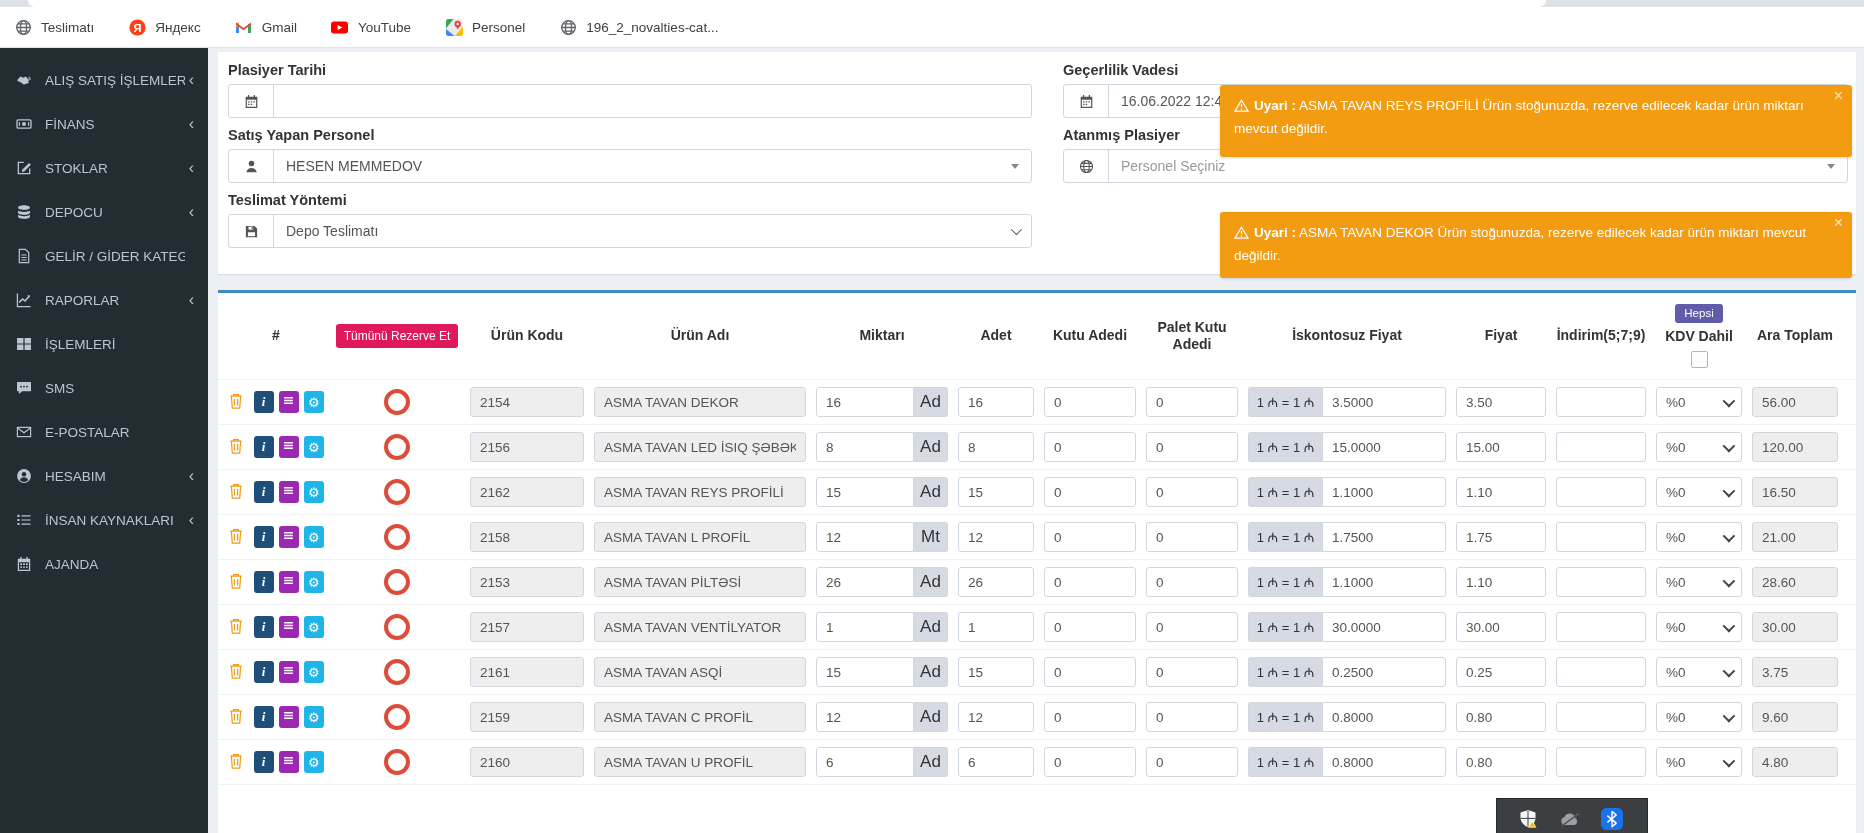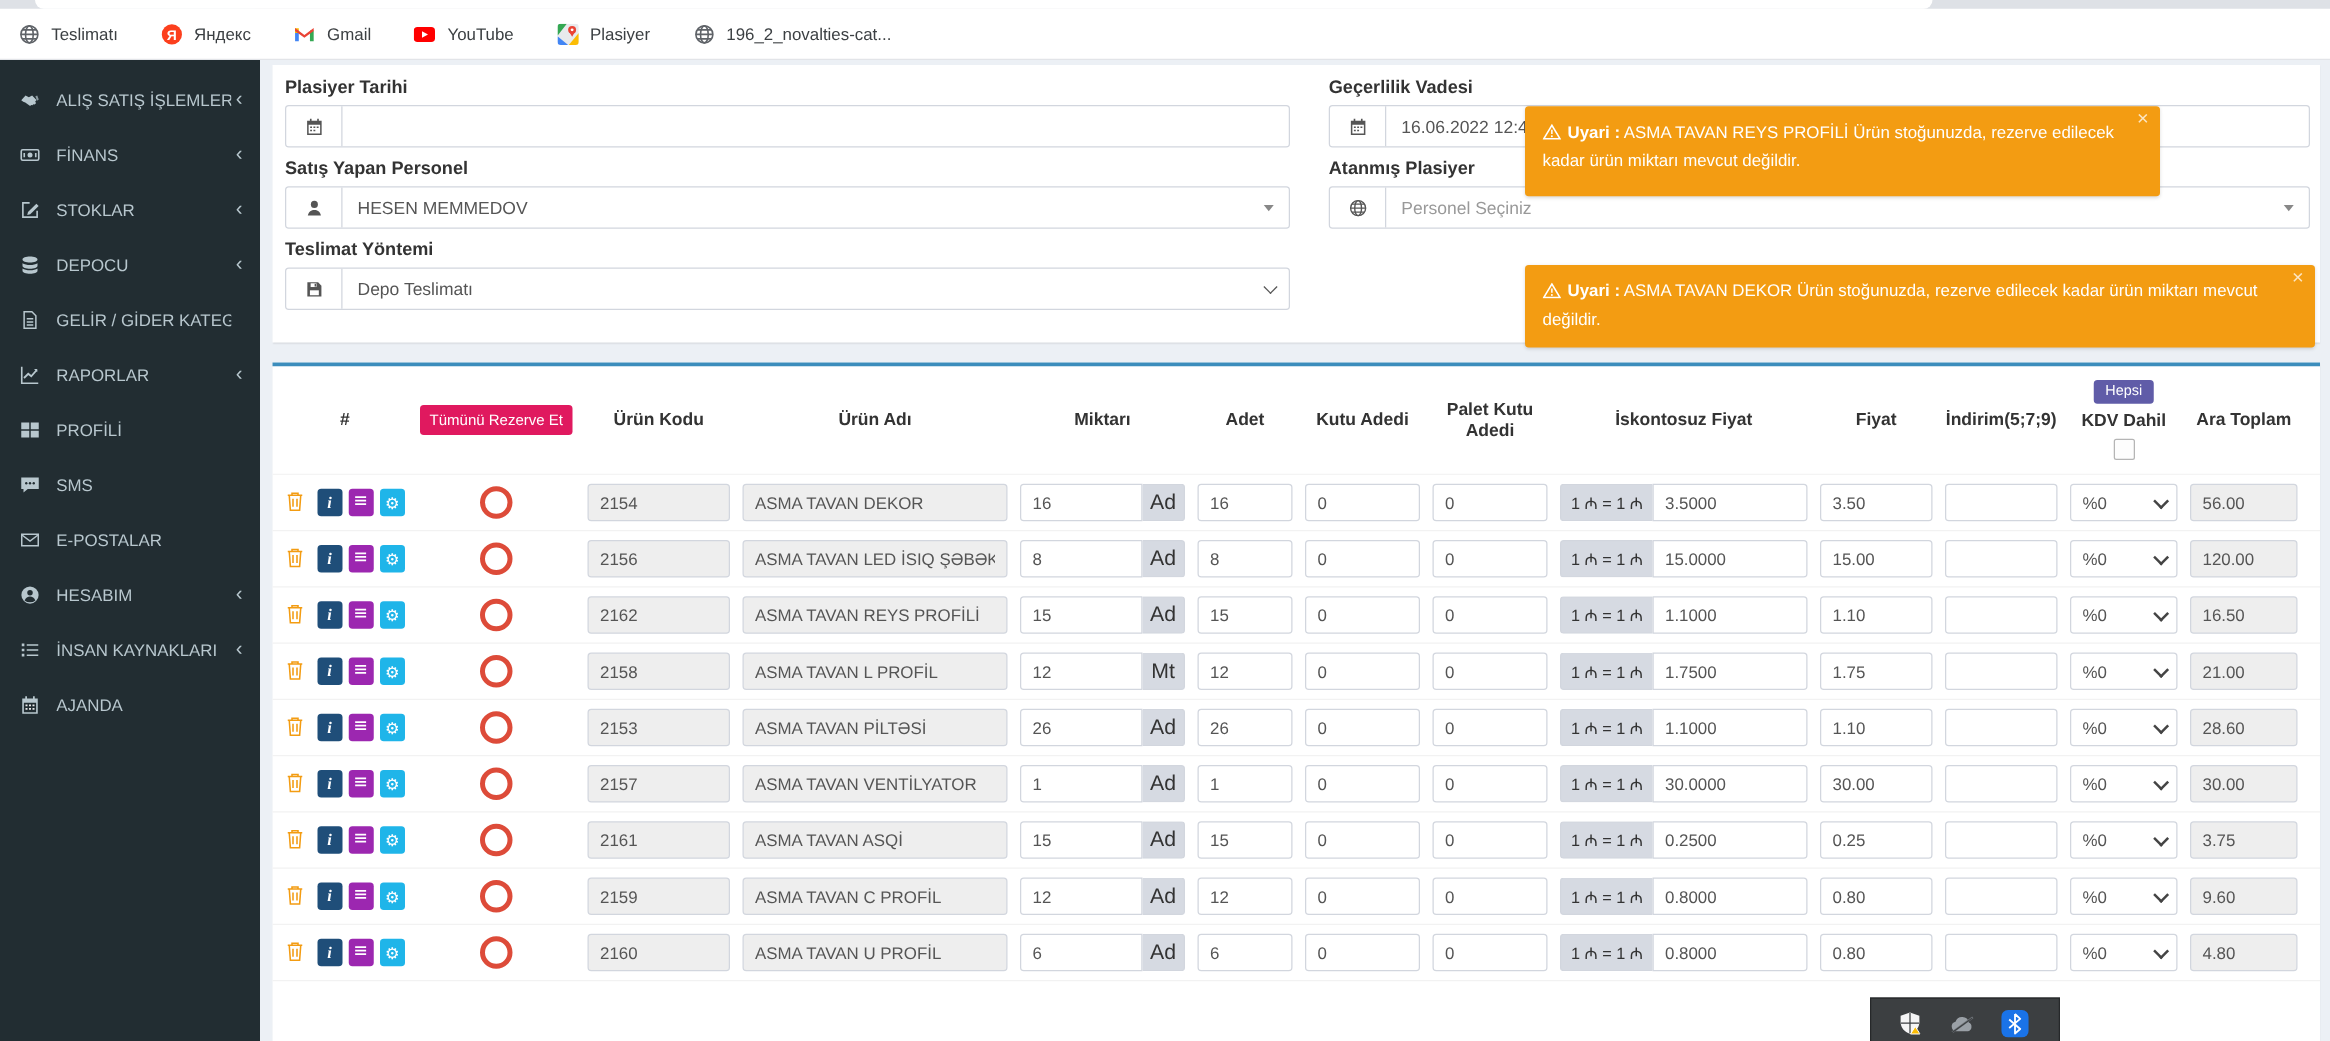--- a/index.html
+++ b/index.html
@@ -37,21 +37,21 @@
   .ig input::placeholder{color:#999;}
   .ig .chev-sm{align-self:center;margin-right:12px;width:7px;height:7px;border-right:1.8px solid #555;border-bottom:1.8px solid #555;transform:rotate(45deg) translateY(-2px);flex:none;}
   .ig .tri{align-self:center;margin-right:12px;width:0;height:0;border-left:4.5px solid transparent;border-right:4.5px solid transparent;border-top:5px solid #888;flex:none;}
 
   
   .warn{position:absolute;background:#f39c12;color:#fff;border-radius:3px;padding:11px 30px 11px 14px;font-size:13.5px;line-height:1.55;box-shadow:0 1px 3px rgba(0,0,0,.15);z-index:6;box-sizing:border-box;}
   .warn .wicon{display:inline-block;vertical-align:-2px;margin-right:5px;}
   .warn .wicon svg{width:15px;height:13px;}
   .warn b{font-weight:bold;}
   .warn .close{position:absolute;top:3px;right:9px;font-size:16px;color:rgba(255,255,255,.75);cursor:pointer;line-height:1;}
-  .warn1{left:1220px;top:85px;width:508px;min-height:72px;}
+  .warn1{left:1220px;top:85px;width:632px;min-height:72px;}
   .warn2{left:1220px;top:212px;width:632px;}
 
   
   .panel2{position:absolute;left:218px;top:290px;width:1638px;height:560px;background:#fff;border-top:3px solid #3c8dbc;box-shadow:0 1px 1px rgba(0,0,0,.08);box-sizing:border-box;}
   .p2head{height:44px;display:flex;align-items:center;justify-content:space-between;padding:0 16px 0 10px;border-bottom:1px solid #f4f4f4;}
   .p2title{font-size:18px;color:#444;}
   .p2collapse{color:#97a0b3;font-size:15px;font-weight:bold;cursor:pointer;}
 
   .tgrid{display:grid;grid-template-columns:96px 126px 114px 212px 132px 76px 92px 92px 198px 90px 90px 86px 86px;column-gap:10px;padding:0 10px;box-sizing:border-box;}
   .thead{min-height:87px;align-items:center;border-bottom:1px solid #f4f4f4;}
@@ -146,21 +146,21 @@
             <svg viewBox="0 0 16 16">
               <rect width="16" height="16" rx="2.5" fill="#e8eaed"></rect>
               <path fill="#34a853" d="M0 9V2.5A2.5 2.5 0 012.5 0H7z"></path>
               <path fill="#4285f4" d="M8 16H2.5A2.5 2.5 0 010 13.5V9.5z"></path>
               <path fill="#fbbc04" d="M16 7v6.5a2.5 2.5 0 01-2.5 2.5H8.5z"></path>
               <path fill="#ea4335" d="M11 9.8L8.6 5.6h4.8z"></path>
               <circle cx="11" cy="4.6" r="3" fill="#ea4335"></circle>
               <circle cx="11" cy="4.6" r="1.1" fill="#fff"></circle>
             </svg>
           </span>
-          <span class="lbl">Plasiyer</span>
+          <span class="lbl">Personel</span>
         </div>
 
         <div class="bmitem">
           <span class="ic">
             <svg viewBox="0 0 16 16" fill="none" stroke="#5f6368" stroke-width="1.2">
               <circle cx="8" cy="8" r="6.4"></circle>
               <ellipse cx="8" cy="8" rx="2.9" ry="6.4"></ellipse>
               <path d="M1.6 8h12.8M2.6 4.6h10.8M2.6 11.4h10.8"></path>
             </svg>
           </span>
@@ -238,21 +238,21 @@
         <span class="lbl">RAPORLAR</span>
         <span class="chev">‹</span>
       </div>
 
       <div class="sitem">
         <span class="ic">
           <svg viewBox="0 0 16 16" fill="currentColor">
             <path d="M1 2h6.4v5.4H1zM8.6 2H15v5.4H8.6zM1 8.6h6.4V14H1zm7.6 0H15V14H8.6z"></path>
           </svg>
         </span>
-        <span class="lbl">PROFİLİ</span>
+        <span class="lbl">İŞLEMLERİ</span>
         <span class="chev" style="visibility: hidden;">‹</span>
       </div>
 
       <div class="sitem">
         <span class="ic">
           <svg viewBox="0 0 16 16" fill="currentColor">
             <path d="M1 2h14v9.2H6.2L2.8 14v-2.8H1z"></path>
             <circle cx="5" cy="6.6" r=".95" fill="#222d32"></circle>
             <circle cx="8" cy="6.6" r=".95" fill="#222d32"></circle>
             <circle cx="11" cy="6.6" r=".95" fill="#222d32"></circle>

